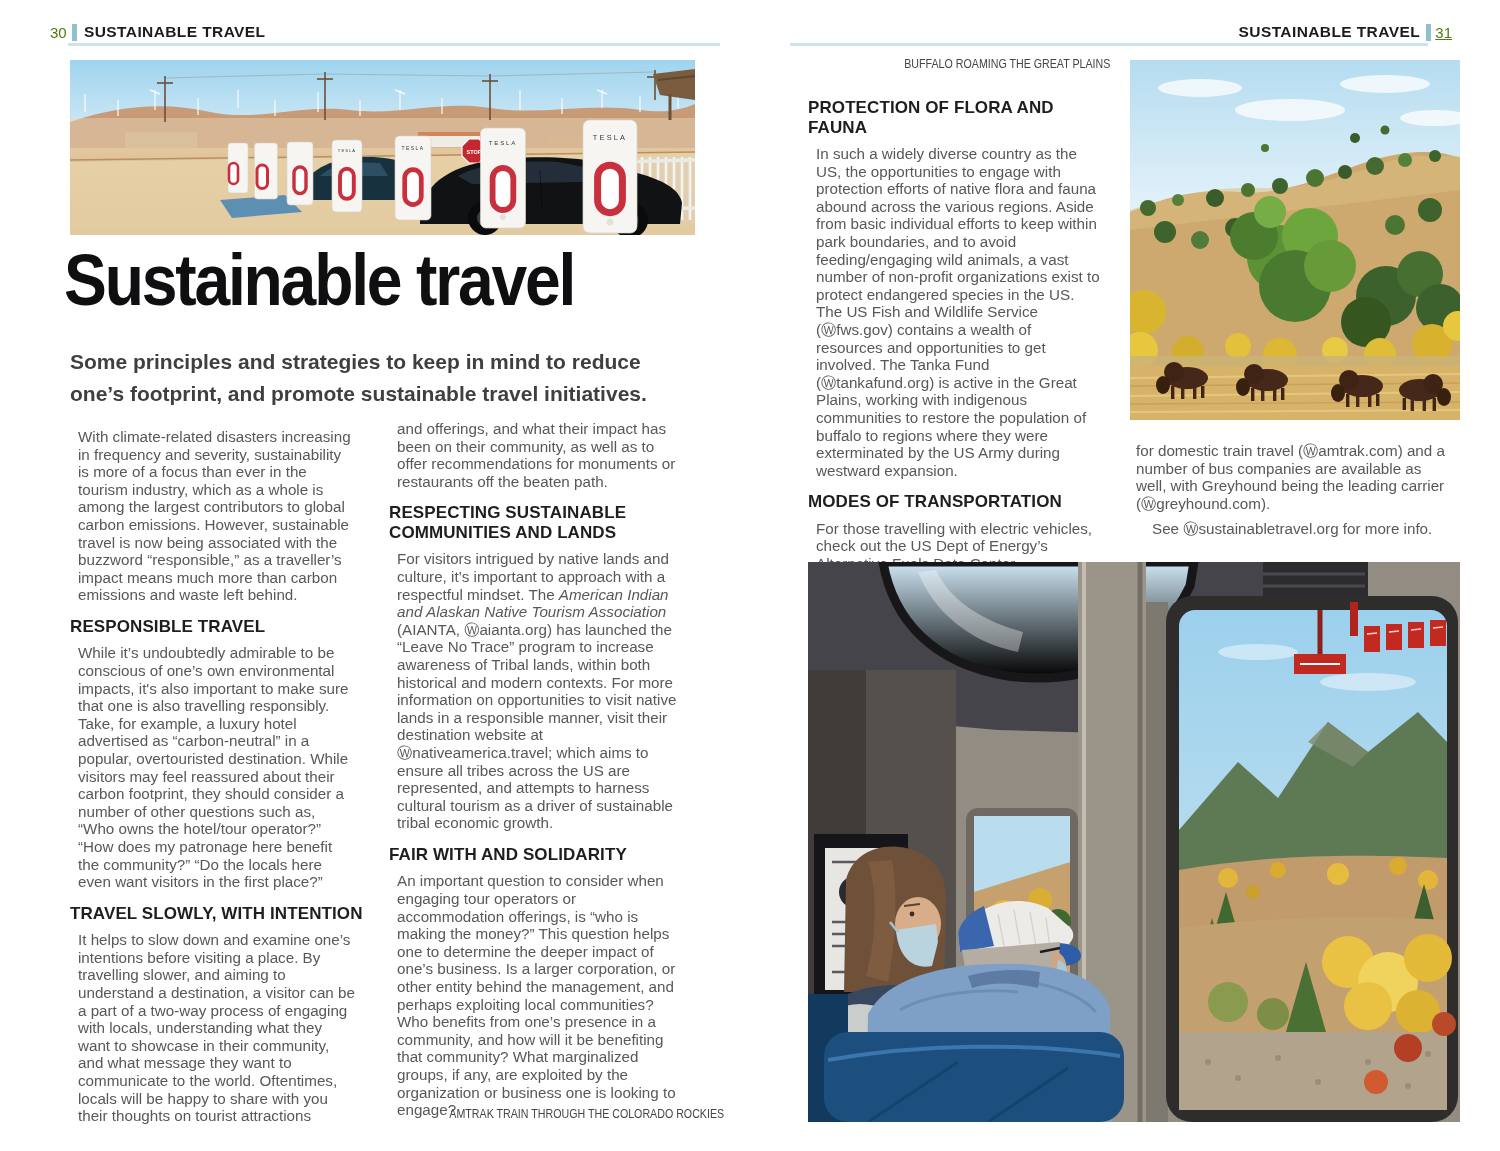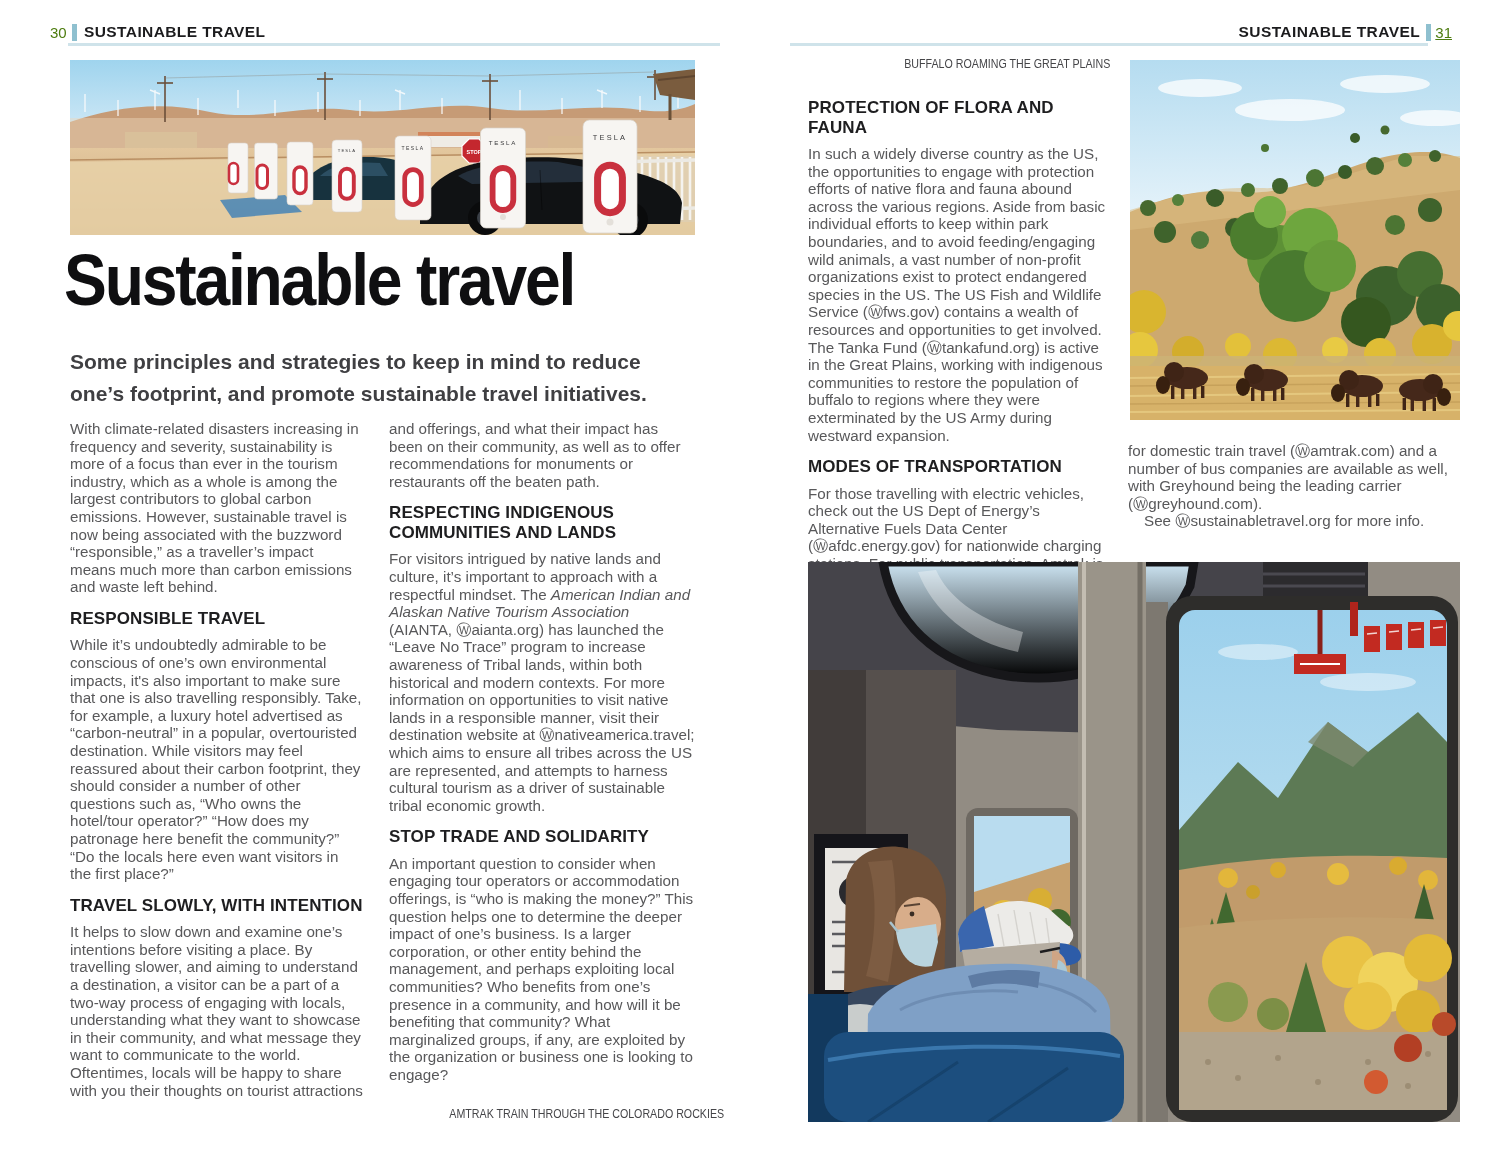--- a/index.html
+++ b/index.html
@@ -15,21 +15,21 @@
   .hdr-rule{position:absolute;top:43px;height:2.5px;background:#cfe3ea;}
 
   .photo{position:absolute;display:block;}
   .photo svg{display:block;}
 
   .big-title{position:absolute;left:64px;top:238px;font-size:73px;font-weight:700;color:#0f0f11;
              letter-spacing:-2.5px;white-space:nowrap;transform:scaleX(.88);transform-origin:0 0;}
   .intro{position:absolute;left:70px;top:346px;width:588px;font-size:21px;line-height:32px;color:#3f3f42;font-weight:bold;}
 
   .col{position:absolute;font-size:15.2px;line-height:17.6px;color:#58585a;}
-  .col p{margin:0;}
+  .col p{margin:8px;}
   .col h3{margin:13px 0 8px 0;font-size:17px;line-height:19.5px;font-weight:700;color:#1e1e20;letter-spacing:.1px;}
   .col p.cont{margin-top:0;}
   .ital{font-style:italic;}
   .see{text-indent:16px;}
 
   .caption{position:absolute;font-size:13px;font-weight:400;color:#454548;letter-spacing:0;}
   .caption .cond{display:inline-block;transform:scaleX(.82);transform-origin:100% 50%;white-space:nowrap;}
   .cap-right{text-align:right;}
 </style>
 </head>
@@ -181,23 +181,23 @@
     <div class="col" style="left:70px;top:420px;width:293px;">
       <p>With climate-related disasters increasing in frequency and severity, sustainability is more of a focus than ever in the tourism industry, which as a whole is among the largest contributors to global carbon emissions. However, sustainable travel is now being associated with the buzzword “responsible,” as a traveller’s impact means much more than carbon emissions and waste left behind.</p>
       <h3>RESPONSIBLE TRAVEL</h3>
       <p>While it’s undoubtedly admirable to be conscious of one’s own environmental impacts, it's also important to make sure that one is also travelling responsibly. Take, for example, a luxury hotel advertised as “carbon-neutral” in a popular, overtouristed destination. While visitors may feel reassured about their carbon footprint, they should consider a number of other questions such as, “Who owns the hotel/tour operator?” “How does my patronage here benefit the community?” “Do the locals here even want visitors in the first place?”</p>
       <h3>TRAVEL SLOWLY, WITH INTENTION</h3>
       <p>It helps to slow down and examine one’s intentions before visiting a place. By travelling slower, and aiming to understand a destination, a visitor can be a part of a two-way process of engaging with locals, understanding what they want to showcase in their community, and what message they want to communicate to the world. Oftentimes, locals will be happy to share with you their thoughts on tourist attractions</p>
     </div>
 
     <div class="col" style="left:389px;top:420px;width:306px;">
       <p class="cont">and offerings, and what their impact has been on their community, as well as to offer recommendations for monuments or restaurants off the beaten path.</p>
-      <h3>RESPECTING INDIGENOUS COMMUNITIES AND LANDS</h3>
+      <h3>RESPECTING SUSTAINABLE COMMUNITIES AND LANDS</h3>
       <p><span>For visitors intrigued by native lands and culture, it’s important to approach with a respectful mindset. The </span><span class="ital">American Indian and Alaskan Native Tourism Association</span><span> (AIANTA, Ⓦaianta.org) has launched the “Leave No Trace” program to increase awareness of Tribal lands, within both historical and modern contexts. For more information on opportunities to visit native lands in a responsible manner, visit their destination website at Ⓦnativeamerica.travel; which aims to ensure all tribes across the US are represented, and attempts to harness cultural tourism as a driver of sustainable tribal economic growth.</span></p>
-      <h3>STOP TRADE AND SOLIDARITY</h3>
+      <h3>FAIR WITH AND SOLIDARITY</h3>
       <p>An important question to consider when engaging tour operators or accommodation offerings, is “who is making the money?” This question helps one to determine the deeper impact of one’s business. Is a larger corporation, or other entity behind the management, and perhaps exploiting local communities? Who benefits from one’s presence in a community, and how will it be benefiting that community? What marginalized groups, if any, are exploited by the organization or business one is looking to engage?</p>
     </div>
 
     <div class="caption cap-right" style="left:389px;top:1106px;width:306px;">
       <span class="cond">AMTRAK TRAIN THROUGH THE COLORADO ROCKIES</span>
     </div>
   </div>
 
   <div class="page" id="page-right">
     <span class="hdr-rule" style="left:5px;width:638px;"></span>

